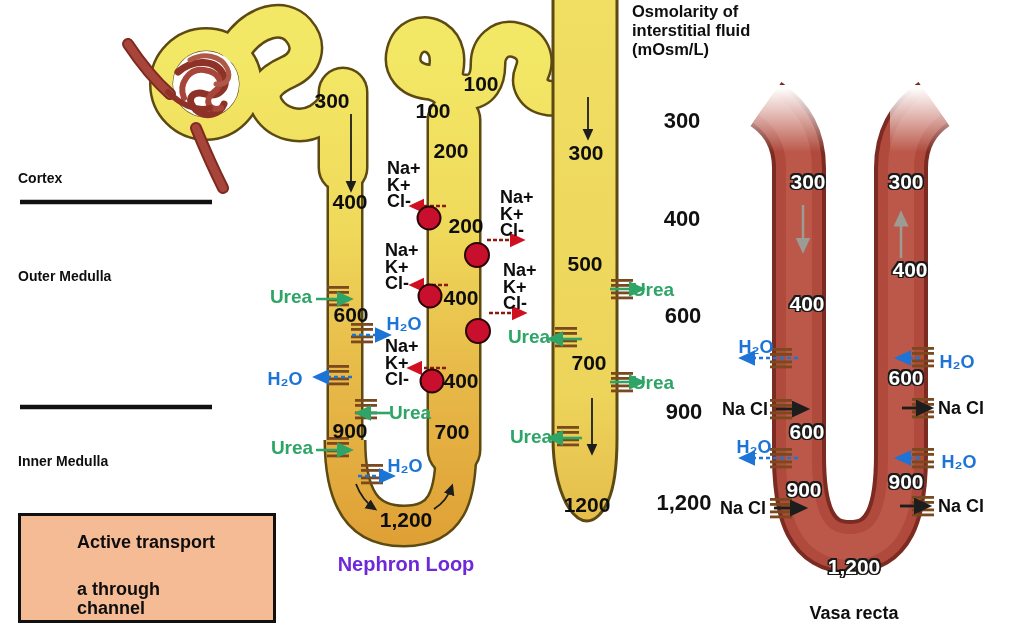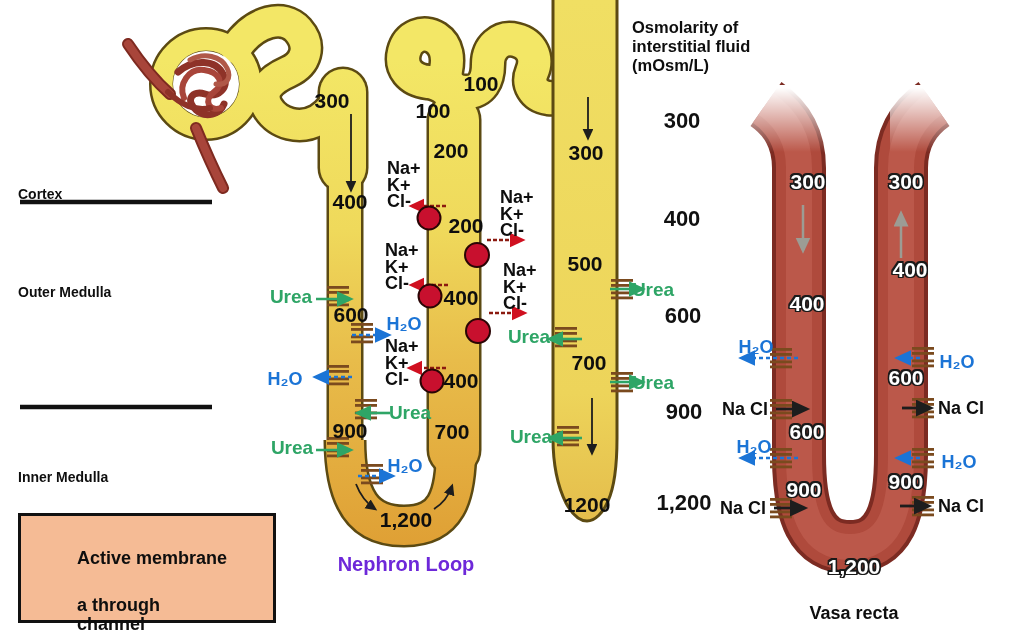--- a/index.html
+++ b/index.html
@@ -1,20 +1,20 @@
 <!DOCTYPE html>
 <html><head>
 <meta charset="utf-8">
 <style>
   html,body{margin:0;padding:0;background:#fff;}
   #stage{position:relative;width:1024px;height:633px;overflow:hidden;background:#fff;
          font-family:"Liberation Sans",sans-serif;font-weight:bold;}
   #bg{position:absolute;left:0;top:0;}
   .lbl{position:absolute;transform:translate(-50%,-50%);white-space:nowrap;line-height:1;}
-  .tl{position:absolute;white-space:nowrap;line-height:1;margin-top:16px;}
+  .tl{position:absolute;white-space:nowrap;line-height:1;}
   .num{font-size:21px;color:#0e0e0e;}
   .scale-num{font-size:22px;color:#111;}
   .wnum{font-size:21px;color:#fff;text-shadow:-1.5px -1.5px 0 #1a1a1a,1.5px -1.5px 0 #1a1a1a,-1.5px 1.5px 0 #1a1a1a,1.5px 1.5px 0 #1a1a1a,0 1.5px 0 #1a1a1a,0 -1.5px 0 #1a1a1a,1.5px 0 0 #1a1a1a,-1.5px 0 0 #1a1a1a;}
   .green{font-size:19px;color:#2EA566;}
   .blue{font-size:18px;color:#1B74D6;}
   .nacl{font-size:18px;color:#0e0e0e;}
   .region{font-size:14px;color:#0e0e0e;}
   .struct{font-size:20px;color:#6d28d9;}
   .struct2{font-size:19px;color:#0e0e0e;}
   .struct3{font-size:18px;color:#0e0e0e;}
@@ -279,17 +279,17 @@
 <div class="lbl blue" style="left:756px;top:347px;">H₂O</div>
 <div class="lbl nacl" style="left:745px;top:409px;">Na Cl</div>
 <div class="lbl blue" style="left:754px;top:447px;">H₂O</div>
 <div class="lbl nacl" style="left:743px;top:508px;">Na Cl</div>
 <div class="lbl blue" style="left:957px;top:362px;">H₂O</div>
 <div class="lbl nacl" style="left:961px;top:408px;">Na Cl</div>
 <div class="lbl blue" style="left:959px;top:462px;">H₂O</div>
 <div class="lbl nacl" style="left:961px;top:506px;">Na Cl</div>
 
 <div class="legend-box"></div>
-<div class="tl legend-text" style="left:77px;top:533px;">Active membrane</div>
+<div class="tl legend-text" style="left:77px;top:533px;">Active transport</div>
 <div class="tl legend-text" style="left:77px;top:580px;">a through</div>
 <div class="tl legend-text" style="left:77px;top:599px;">channel</div>
 
 </div>
 
 </body></html>

